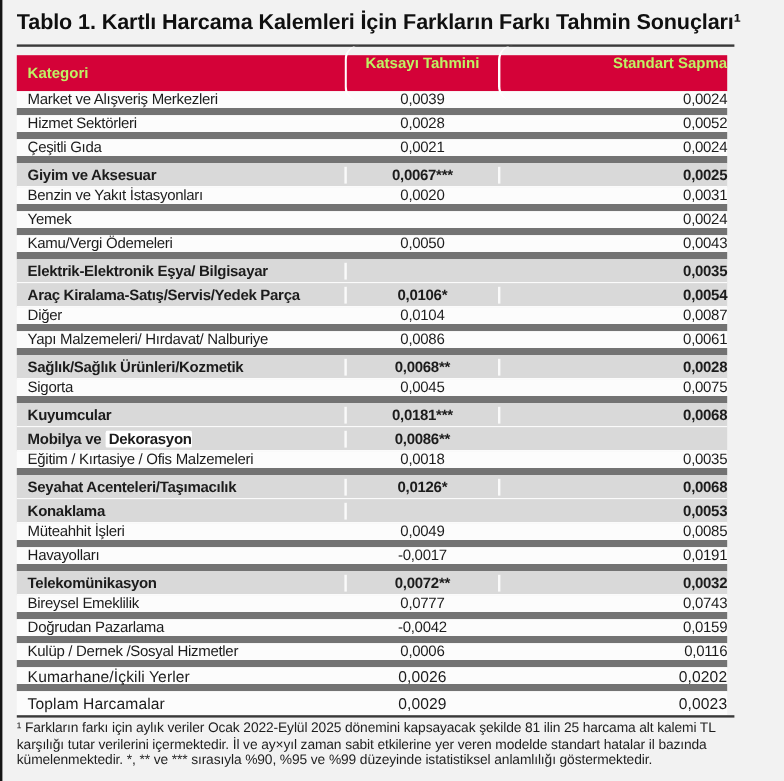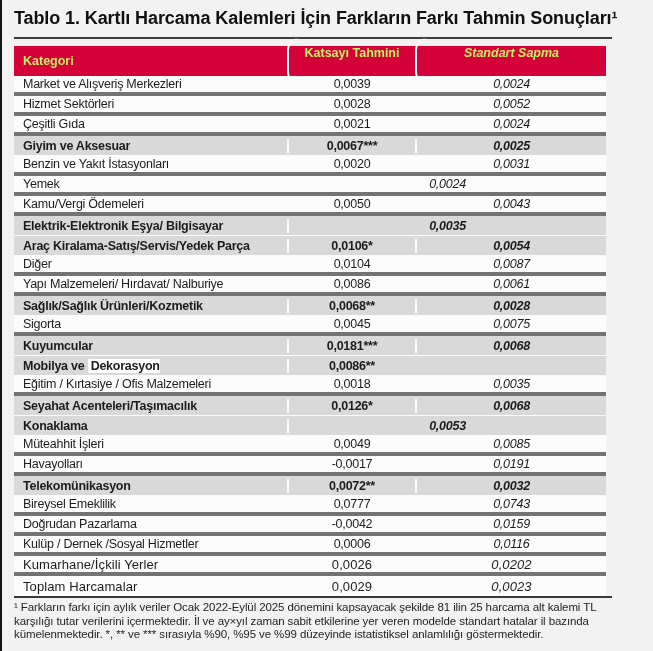--- a/index.html
+++ b/index.html
@@ -25,33 +25,33 @@
     width:598px;height:2px;background:#3a3a3a;border:0;margin:0;
   }
   .tbl{width:592px;margin-top:7px;}
   .tbl-header{
     display:flex;height:30px;align-items:center;
     background:#d40238;color:#bef264;font-weight:bold;font-size:12.5px;
   }
   .row{
     display:flex;height:20px;align-items:center;
     box-sizing:border-box;font-size:12.5px;letter-spacing:-0.25px;
-    background:#fcfcfc;border-bottom:4px solid #737373;
+    background:#fcfcfc;border-bottom:6px solid #737373;
   }
   .row.hl-row{
     background:#d9d9d9;font-weight:bold;border-bottom:1px solid #fbfbfb;
   }
   .row.alt-font{font-size:13px;letter-spacing:0.1px;}
   .row:last-child{border-bottom:none;}
   .cell-cat{width:273px;box-sizing:border-box;padding-left:9px;
     white-space:nowrap;overflow:hidden;}
   .cell-coef{width:128px;box-sizing:border-box;text-align:center;
     border-left:2px solid transparent;}
-  .cell-std{flex:1;box-sizing:border-box;text-align:center;
-    border-left:2px solid transparent;font-style:italic;}
+  .cell-std{flex:1;box-sizing:border-box;text-align:right;
+    border-left:2px solid transparent;}
   .tbl-header .cell-coef,.tbl-header .cell-std{border-left-color:#ffffff;height:46px;line-height:30px;border-radius:12px;}
   .hl-row .cell-coef,.hl-row .cell-std{border-left-color:#fafafa;}
   .green-hl{
     background:#ffffff;border-radius:3px;padding:1px 0 1px 3px;
     color:inherit;
   }
   .footnote{
     width:599px;margin-top:3px;
     font-size:11.5px;line-height:13.5px;color:#1e1e1e;letter-spacing:-0.1px;
   }

